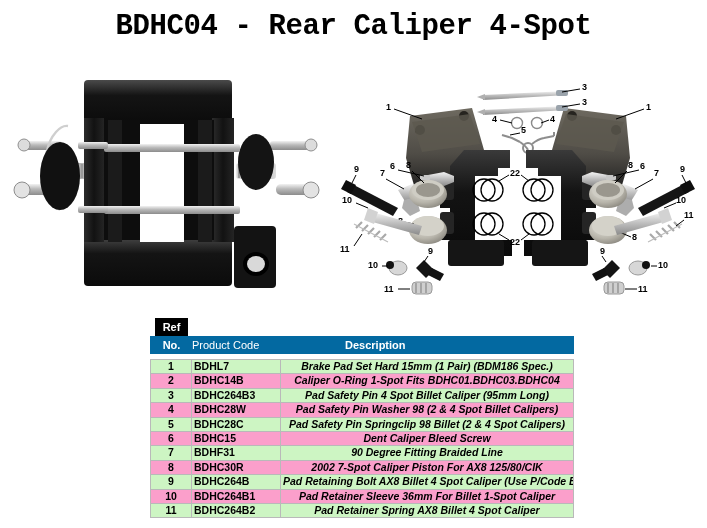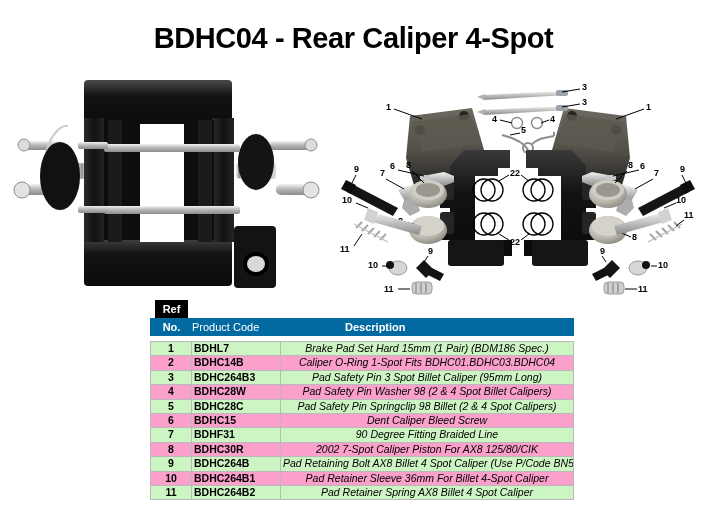--- a/index.html
+++ b/index.html
@@ -12,28 +12,28 @@
     height: 528px;
     position: relative;
     overflow: hidden;
     font-family: "Liberation Sans", sans-serif;
     color: #000;
   }
 
   
   #page-title {
     position: absolute;
-    top: 22px;
+    top: 10px;
     left: 0;
     width: 707px;
     text-align: center;
     font-size: 29px;
     font-weight: bold;
     letter-spacing: -0.4px;
-    font-family: Liberation Sans, sans-serif;
+    font-family: Liberation Mono, monospace;
     white-space: nowrap;
   }
 
   
   #assembly-photo {
     position: absolute;
     left: 8px;
     top: 58px;
     width: 320px;
     height: 248px;
@@ -44,21 +44,21 @@
     top: 72px;
     width: 372px;
     height: 236px;
   }
   .fig-svg { display: block; width: 100%; height: 100%; }
 
   
   #parts-table {
     position: absolute;
     left: 150px;
-    top: 300px;
+    top: 318px;
     width: 435px;
   }
 
   .thead-wrap { position: relative; height: 36px; }
   .ref-box {
     position: absolute;
     left: 5px;
     top: 0;
     width: 33px;
     height: 18px;
@@ -131,20 +131,21 @@
     font-weight: bold;
   }
   td.c-code {
     width: 84px;
     text-align: left;
     font-weight: bold;
   }
   td.c-desc {
     text-align: center;
     font-style: italic;
+    font-weight: bold;
   }
   tr.green td { background: #cdf5c3; }
   tr.pink  td { background: #fb9fcb; }
 </style>
 </head>
 <body>
 
 <div id="page-title">BDHC04 - Rear Caliper 4-Spot</div>
 
 <div id="assembly-photo">
@@ -549,21 +550,21 @@
           <td class="c-desc">Brake Pad Set Hard 15mm (1 Pair) (BDM186 Spec.)</td>
         </tr>
         <tr class="pink">
           <td class="c-ref">2</td>
           <td class="c-code">BDHC14B</td>
           <td class="c-desc">Caliper O-Ring 1-Spot Fits BDHC01.BDHC03.BDHC04</td>
         </tr>
         <tr class="green">
           <td class="c-ref">3</td>
           <td class="c-code">BDHC264B3</td>
-          <td class="c-desc">Pad Safety Pin 3 Spot Billet Caliper (95mm Long)</td>
+          <td class="c-desc">Pad Safety Pin 4 Spot Billet Caliper (95mm Long)</td>
         </tr>
         <tr class="pink">
           <td class="c-ref">4</td>
           <td class="c-code">BDHC28W</td>
           <td class="c-desc">Pad Safety Pin Washer 98 (2 &amp; 4 Spot Billet Calipers)</td>
         </tr>
         <tr class="green">
           <td class="c-ref">5</td>
           <td class="c-code">BDHC28C</td>
           <td class="c-desc">Pad Safety Pin Springclip 98 Billet (2 &amp; 4 Spot Calipers)</td>
@@ -584,21 +585,21 @@
           <td class="c-desc">2002 7-Spot Caliper Piston For AX8 125/80/CIK</td>
         </tr>
         <tr class="green">
           <td class="c-ref">9</td>
           <td class="c-code">BDHC264B</td>
           <td class="c-desc">Pad Retaining Bolt AX8 Billet 4 Spot Caliper (Use P/Code BN540)</td>
         </tr>
         <tr class="pink">
           <td class="c-ref">10</td>
           <td class="c-code">BDHC264B1</td>
-          <td class="c-desc">Pad Retainer Sleeve 36mm For Billet 4-Spot Caliper</td>
+          <td class="c-desc">Pad Retainer Sleeve 36mm For Billet 1-Spot Caliper</td>
         </tr>
         <tr class="green">
           <td class="c-ref">11</td>
           <td class="c-code">BDHC264B2</td>
           <td class="c-desc">Pad Retainer Spring AX8 Billet 4 Spot Caliper</td>
         </tr>
       </tbody>
   </table>
 </div>
 

